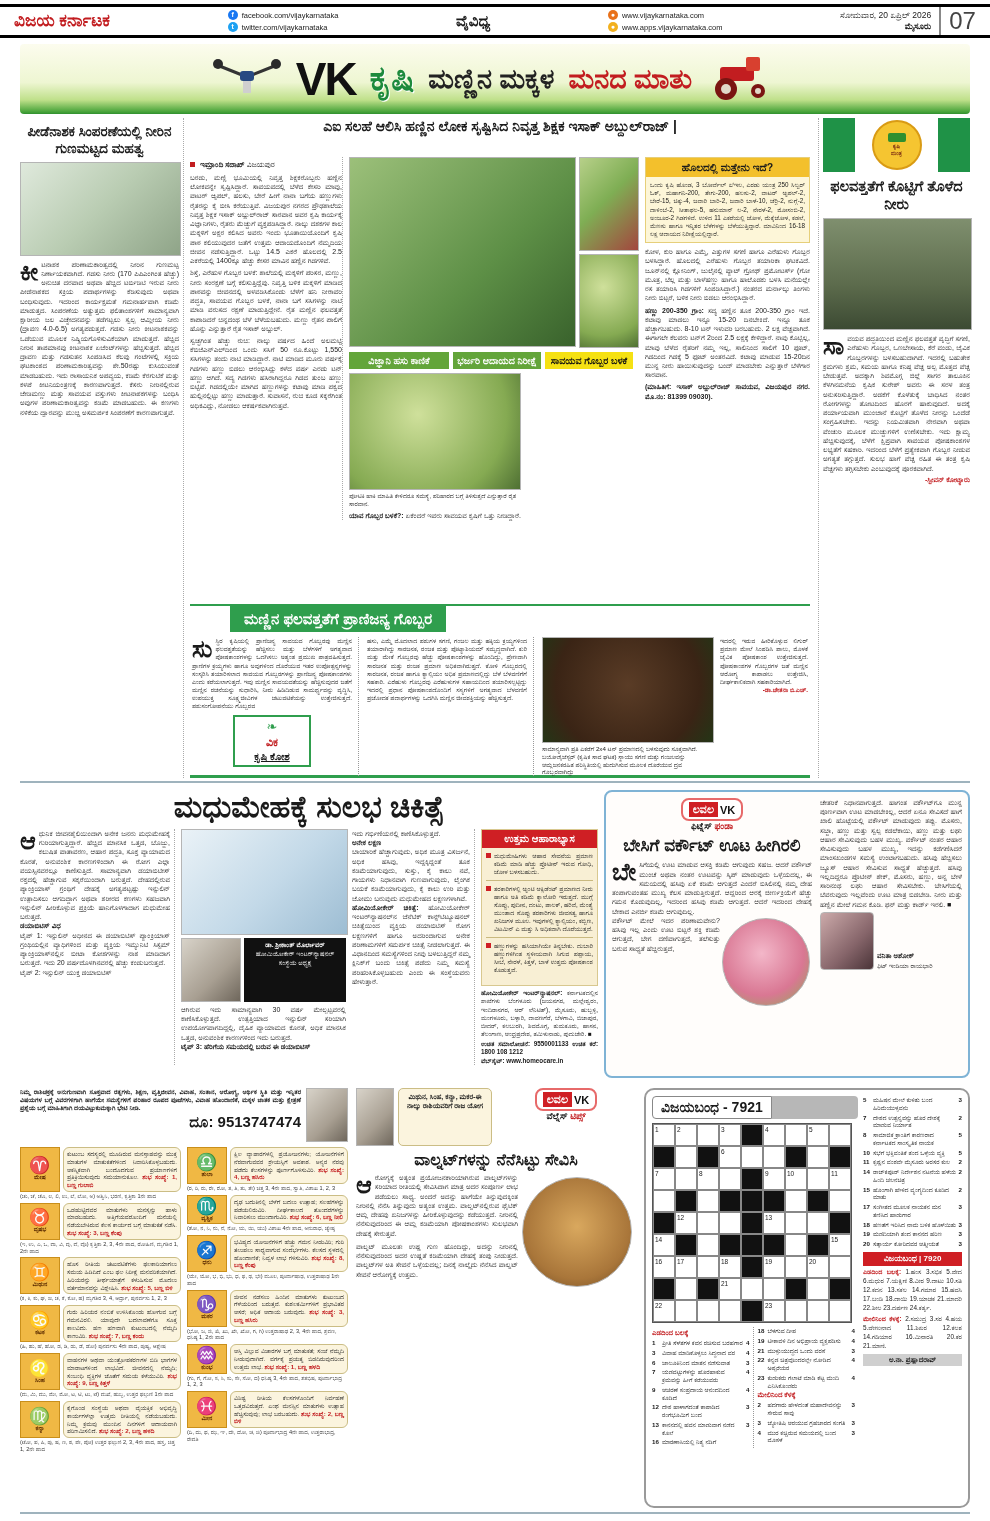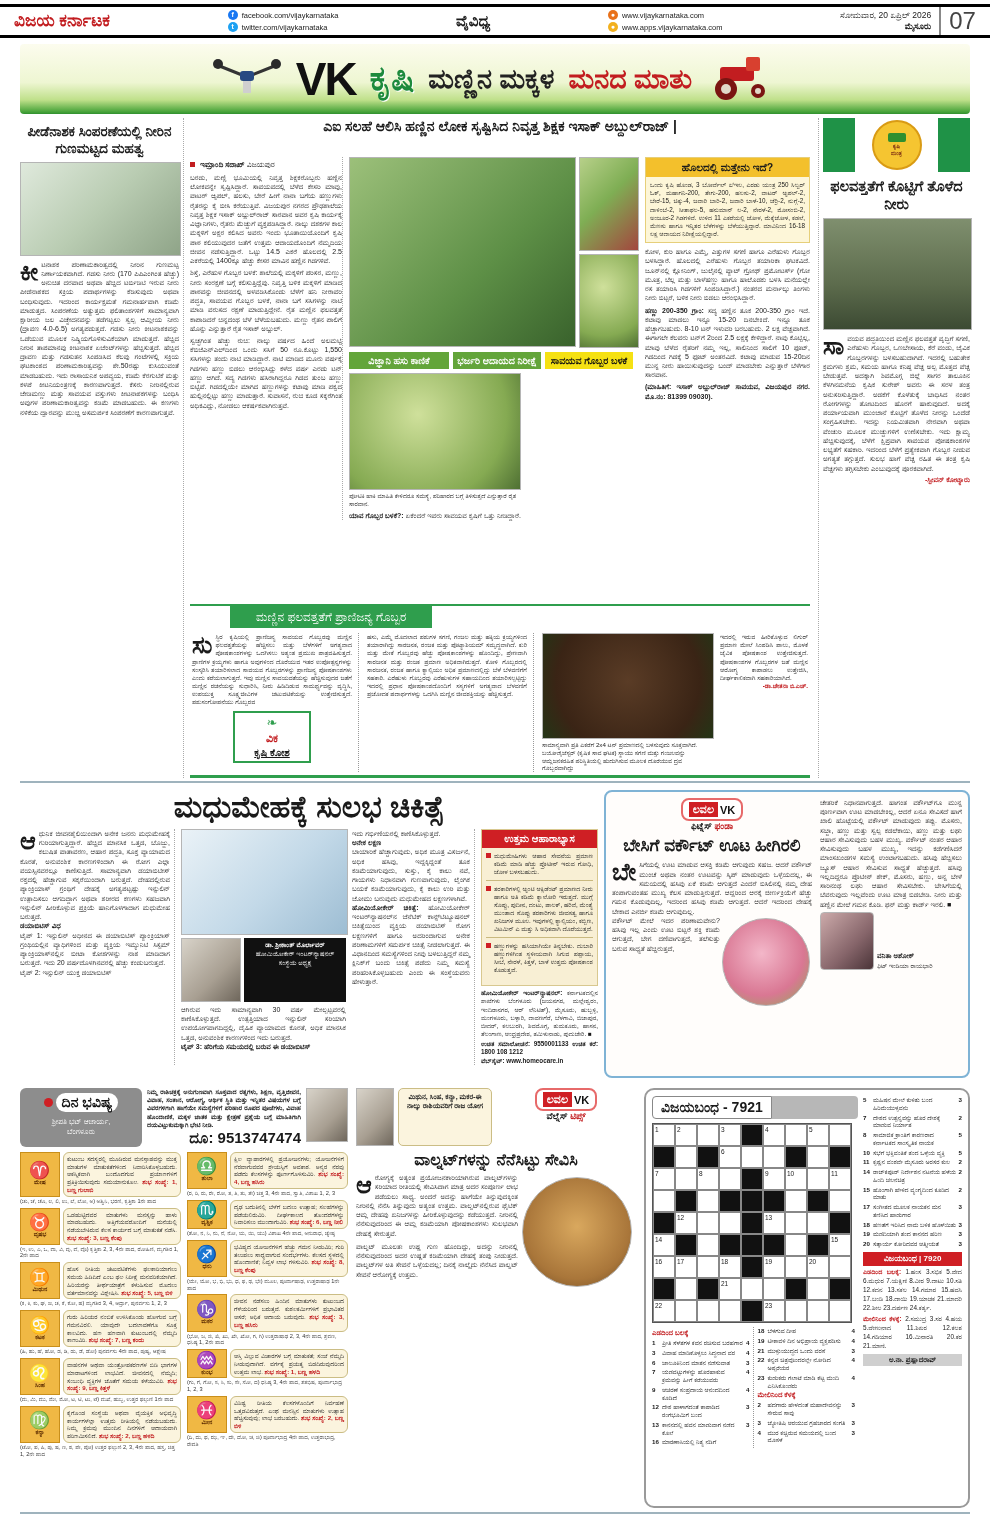--- a/index.html
+++ b/index.html
@@ -65,21 +65,21 @@
   .fieldbox{background:#fdf6d8;border:1px solid #e6cf7a;}
   .fieldbox .fh{background:#f3c02c;font-size:10.5px;font-weight:bold;text-align:center;padding:3px;}
   .fieldbox .fb{padding:4px;}
   .greenlogo{background:linear-gradient(90deg,#1f9247 0 22%,#fff 22% 78%,#1f9247 78%);height:54px;
              display:flex;align-items:center;justify-content:center;}
   .glcirc{width:46px;height:46px;border-radius:50%;background:#f5c531;border:2px solid #d99b14;
           display:flex;flex-direction:column;align-items:center;justify-content:center;font-size:5.5px;font-weight:bold;color:#7a2c12;}
   .glcirc .trac{width:18px;height:9px;background:#2f8f2f;border-radius:2px;margin-bottom:1px;}
   .rhead{font-size:14.5px;font-weight:bold;text-align:center;line-height:1.25;margin:5px 0;}
   .compost{border-top:2px solid #2f9e4d;border-bottom:3px solid #2f9e4d;}
-  .chead{background:#2f9e4d;color:#fff;font-size:12px;font-weight:normal;text-align:center;padding:4px 26px;display:inline-block;}
+  .chead{background:#2f9e4d;color:#fff;font-size:15px;font-weight:bold;text-align:center;padding:4px 14px;display:inline-block;}
   .ccols{display:flex;gap:8px;padding:5px 2px;}
   .ccol{border-right:1px dotted #999;padding-right:6px;}
   .koshabox{border:2px solid #2f9e4d;background:#fff;padding:2px 6px;text-align:center;margin:4px auto;width:62px;}
   .koshabox .l1{color:#c21d20;font-weight:900;font-size:11px;}
   .koshabox .l2{font-weight:900;font-size:10px;text-decoration:underline;}
   .leaf{color:#2f9e4d;font-size:13px;}
   
   .dhead{font-size:30px;font-weight:900;}
   .dietbox{background:#f8efd4;border:1px solid #d8c890;}
   .dieth{background:#cf1f24;color:#fff;font-weight:bold;font-size:10px;text-align:center;padding:3px;}
@@ -367,25 +367,20 @@
           <div class="ph ph-woman" style="width:52px;height:56px;border-radius:4px;"></div>
           <div><span class="b">ವನಿತಾ ಅಶೋಕ್</span><br>
             <span class="tiny">ಫಿಟ್ ಇಂಡಿಯಾ ರಾಯಭಾರಿ</span></div>
         </div>
       </div>
     </div>
   </div>
 
   <div class="abs" style="top:1088px;left:20px;width:328px;height:420px;">
     <div style="display:flex;gap:5px;">
-      <div class="hbox" style="width:112px;flex:none;">
-        <span class="dot"></span><span class="t">ದಿನ ಭವಿಷ್ಯ</span>
-        <div class="a"><span>ಶ್ರೀಪತಿ ಭಟ್ ಆಚಾರ್ಯ,</span><br>
-          <span>ಬೆಂಗಳೂರು</span></div>
-      </div>
       <div style="flex:1;">
         <div class="tiny b">ನಿಮ್ಮ ರಾಶಿಚಕ್ರಕ್ಕೆ ಅನುಗುಣವಾಗಿ ಸೂಕ್ತವಾದ ರತ್ನಗಳು, ಶಿಕ್ಷಣ, ವೃತ್ತಿಜೀವನ, ವಿವಾಹ, ಸಂತಾನ, ಆರೋಗ್ಯ, ಆರ್ಥಿಕ ಸ್ಥಿತಿ ಮತ್ತು ಇನ್ನಿತರ ವಿಷಯಗಳ ಬಗ್ಗೆ ವಿವರಗಳಿಗಾಗಿ ಹಾಗೆಯೇ ಸಮಸ್ಯೆಗಳಿಗೆ ಪರಿಹಾರ ರೂಪದ ಪೂಜೆಗಳು, ವಿವಾಹ ಹೊಂದಾಣಿಕೆ, ಮಕ್ಕಳ ಜಾತಕ ಮತ್ತು ಕ್ಷೇತ್ರಣೆ ಪ್ರಶ್ನೆಯ ಬಗ್ಗೆ ಮಾಹಿತಿಗಾಗಿ ದಯವಿಟ್ಟುಕುಮಕ್ಕಾಗಿ ಭೇಟಿ ನೀಡಿ.</div>
         <div class="phone" style="text-align:right;"><span>ದೂ:</span>
           <span>9513747474</span></div>
       </div>
       <div class="ph ph-port" style="width:40px;height:52px;flex:none;"></div>
     </div>
     <div style="display:flex;gap:6px;margin-top:5px;">
       <div style="flex:1;">
 

